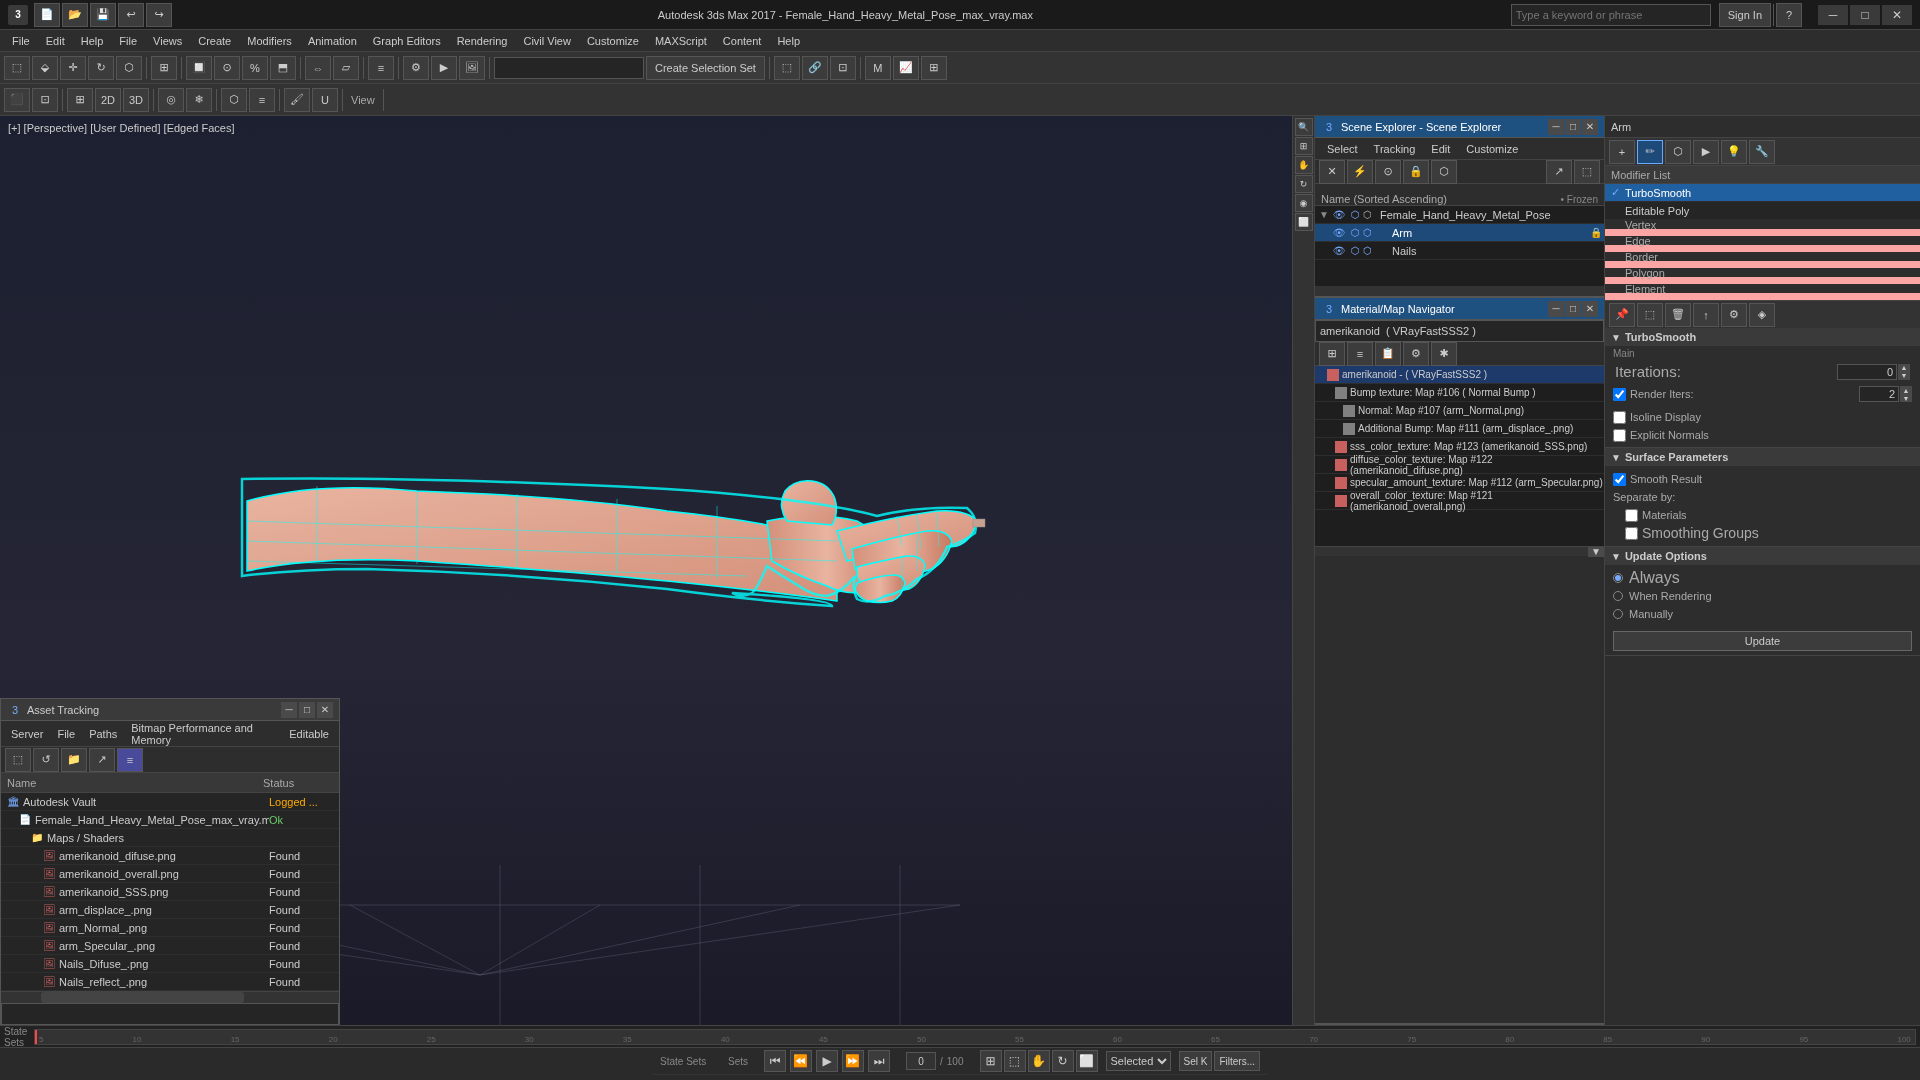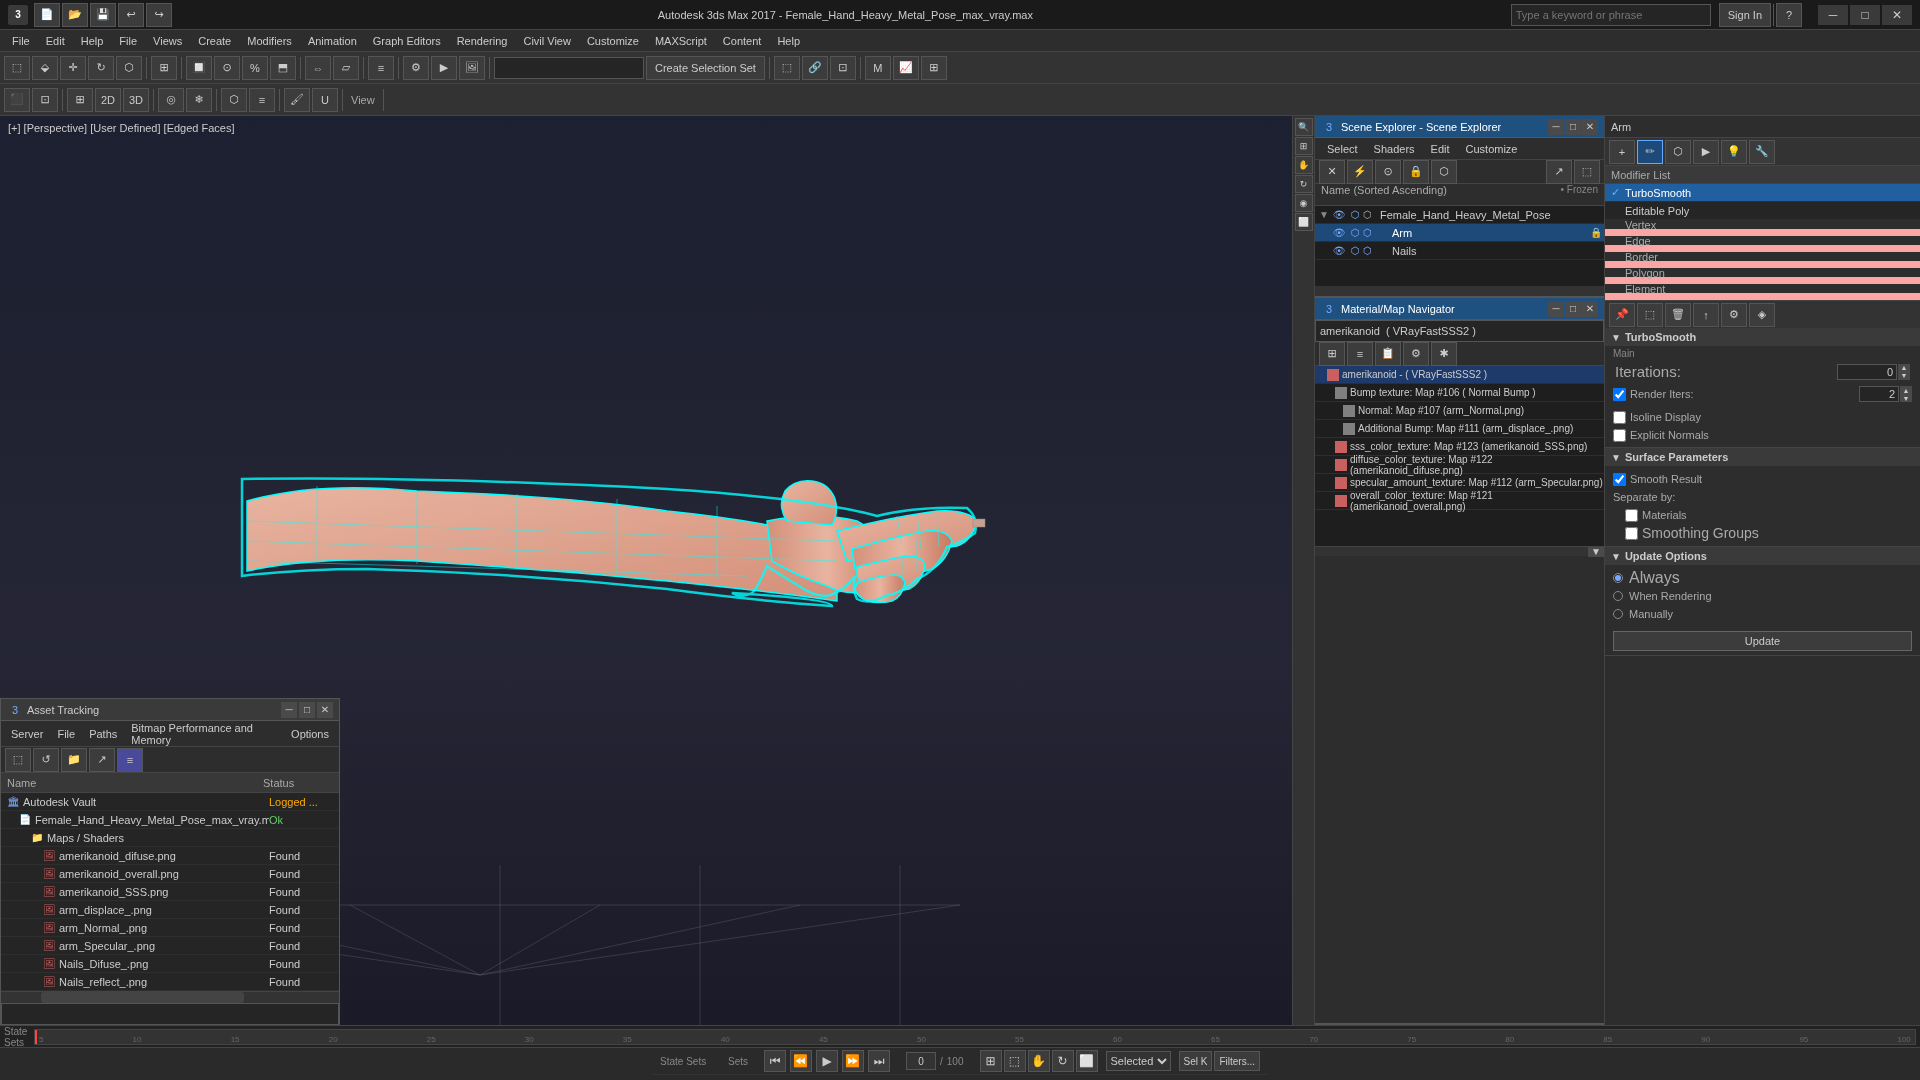--- a/index.html
+++ b/index.html
@@ -246,21 +246,21 @@
     }
 
     #scene-toolbar {
       height: 24px; background: #2d2d2d;
       display: flex; align-items: center;
       padding: 0 4px; gap: 2px; border-bottom: 1px solid #444;
     }
 
     #scene-filter-bar {
       height: 22px; background: #2d2d2d;
-      display: flex; align-items: flex-start;
+      display: flex; align-items: flex-end;
       padding: 0 6px; border-bottom: 1px solid #444;
       font-size: 11px; color: #aaa;
     }
     .frozen-label { margin-left: auto; font-size: 10px; color: #888; }
 
     #scene-tree { background: #1e1e1e; flex: 1; min-height: 80px; }
     .scene-tree-item {
       display: flex; align-items: center;
       height: 18px; padding-left: 4px;
       border-bottom: 1px solid #2e2e2e; cursor: pointer;
@@ -678,21 +678,21 @@
           <button class="panel-btn">─</button>
           <button class="panel-btn">□</button>
           <button class="panel-btn">✕</button>
         </div>
       </div>
       <div id="asset-toolbar">
         <div class="asset-menu-item">Server</div>
         <div class="asset-menu-item">File</div>
         <div class="asset-menu-item">Paths</div>
         <div class="asset-menu-item">Bitmap Performance and Memory</div>
-        <div class="asset-menu-item">Options</div>
+        <div class="asset-menu-item">Editable</div>
       </div>
       <div style="height:26px;background:#2d2d2d;display:flex;align-items:center;padding:0 4px;gap:2px;border-bottom:1px solid #444;">
         <button class="toolbar-btn">⬚</button>
         <button class="toolbar-btn">↺</button>
         <button class="toolbar-btn">📁</button>
         <button class="toolbar-btn">↗</button>
         <button class="toolbar-btn" style="background:#4a4a9a;">≡</button>
       </div>
       <div id="asset-col-header">
         <span class="col-name">Name</span>
@@ -790,21 +790,21 @@
         <span class="panel-icon">3</span>
         <span class="panel-title-text">Scene Explorer - Scene Explorer</span>
         <div class="panel-win-btns">
           <button class="panel-win-btn">─</button>
           <button class="panel-win-btn">□</button>
           <button class="panel-win-btn">✕</button>
         </div>
       </div>
       <div id="scene-menu">
         <div class="scene-menu-item">Select</div>
-        <div class="scene-menu-item">Shaders</div>
+        <div class="scene-menu-item">Tracking</div>
         <div class="scene-menu-item">Edit</div>
         <div class="scene-menu-item">Customize</div>
       </div>
       <div id="scene-toolbar">
         <button class="toolbar-btn">✕</button>
         <button class="toolbar-btn">⚡</button>
         <button class="toolbar-btn">⊙</button>
         <button class="toolbar-btn">🔒</button>
         <button class="toolbar-btn">⬡</button>
         <div style="flex:1;"></div>

